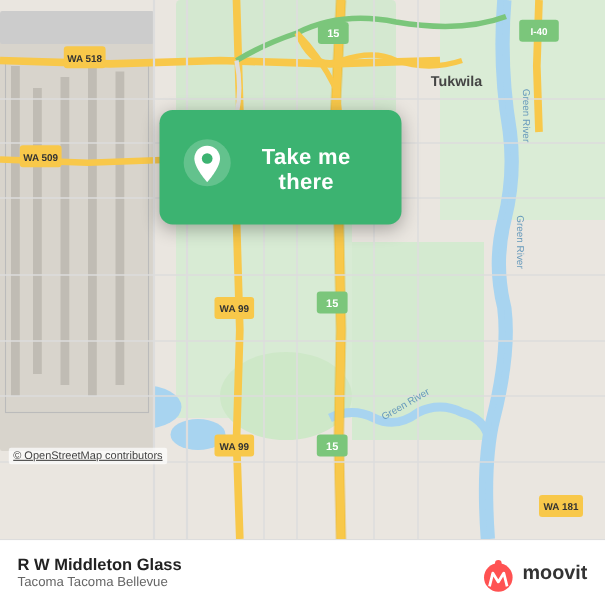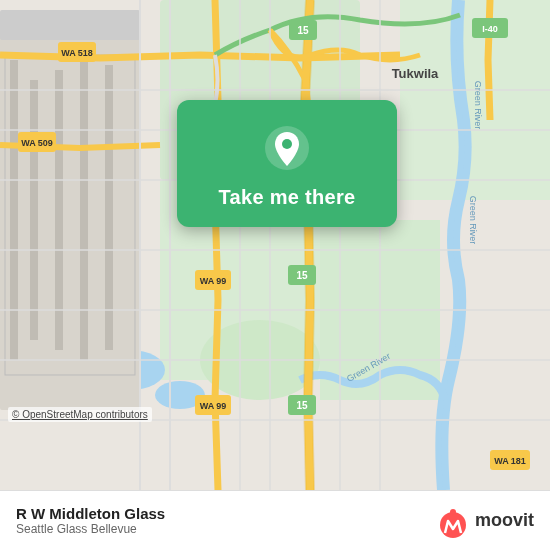--- a/index.html
+++ b/index.html
@@ -80,24 +80,22 @@
     
     .cta-card {
       position: absolute;
       top: 100px;
       left: 145px;
       width: 220px;
       background: #3cb371;
       border-radius: 12px;
       padding: 24px 20px 18px;
       display: flex;
-      flex-direction: column;
       align-items: center;
       box-shadow: 0 4px 16px rgba(0,0,0,0.3);
-      margin-left: 32px;
     }
 
     .pin-icon {
       width: 48px;
       height: 48px;
       margin-bottom: 14px;
     }
 
     .cta-button {
       background: transparent;
@@ -235,21 +233,21 @@
   <div class="osm-credit">
     <span>© OpenStreetMap contributors</span>
   </div>
 
 </div>
 
 <div class="bottom-bar">
   <div class="bottom-info">
     <div class="bottom-text">
       <span class="place-name">R W Middleton Glass</span>
-      <span class="place-sub">Seattle Glass Bellevue</span>
+      <span class="place-sub">Tacoma Tacoma Bellevue</span>
     </div>
     <div class="moovit-logo">
 
       <svg width="36" height="36" viewBox="0 0 36 36">
 
         <circle cx="18" cy="22" r="13" fill="#ff5252"></circle>
         <path d="M10,30 L13,18 L18,26 L23,18 L26,30" stroke="white" stroke-width="2.5" fill="none" stroke-linejoin="round"></path>
 
         <circle cx="18" cy="9" r="3" fill="#ff5252"></circle>
         <line x1="18" y1="12" x2="18" y2="16" stroke="#ff5252" stroke-width="2"></line>

